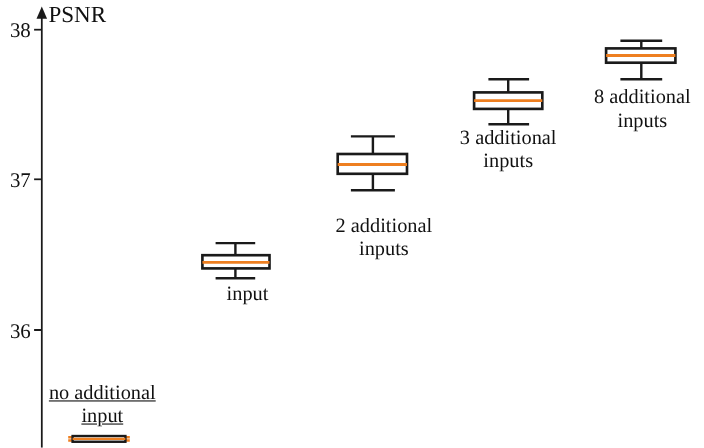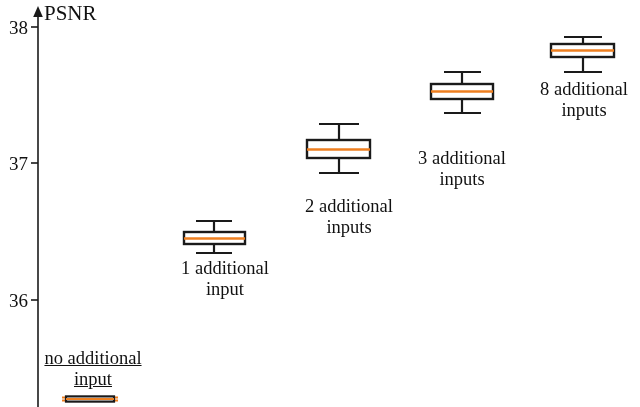--- a/index.html
+++ b/index.html
@@ -103,30 +103,29 @@
     </g>
 
   </svg>
 
   <div class="group-label" style="left:0px;top:348px;width:186px;text-decoration:underline;">
     <span>no additional</span>
     <span class="l2">input</span>
   </div>
 
   <div class="group-label" style="left:130px;top:258px;width:190px;">
-    <span>1 additional</span>
     <span class="l2">input</span>
   </div>
 
   <div class="group-label" style="left:253px;top:196px;width:192px;">
     <span>2 additional</span>
     <span class="l2">inputs</span>
   </div>
 
-  <div class="group-label" style="left:366px;top:116px;width:192px;margin-top:32px;">
+  <div class="group-label" style="left:366px;top:116px;width:192px;">
     <span>3 additional</span>
     <span class="l2">inputs</span>
   </div>
 
   <div class="group-label" style="left:488px;top:79px;width:192px;">
     <span>8 additional</span>
     <span class="l2">inputs</span>
   </div>
 
 </div>

